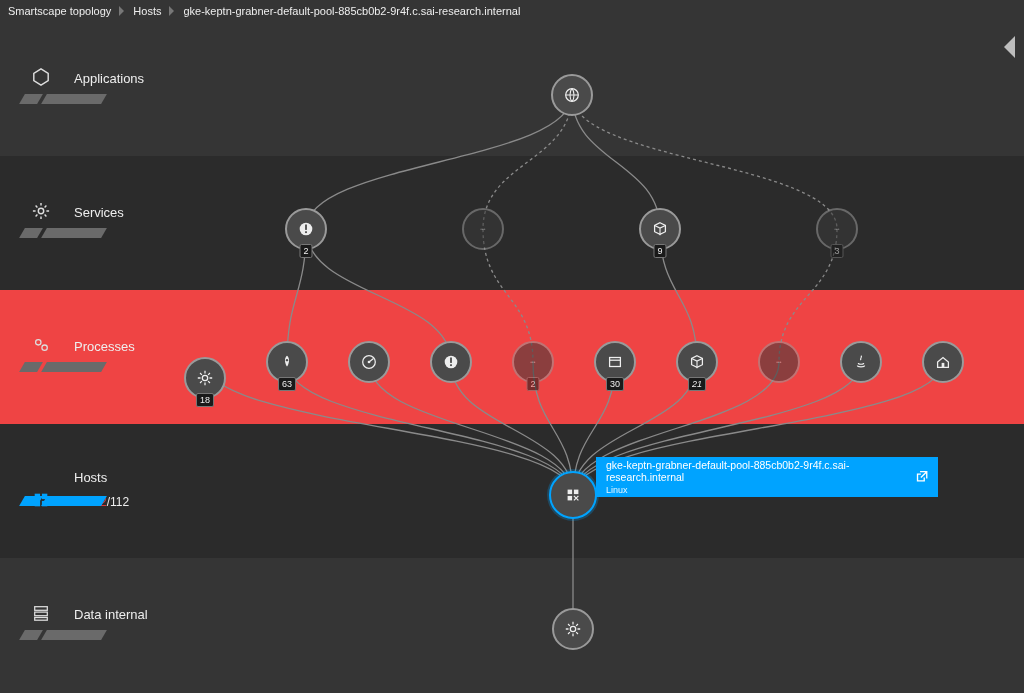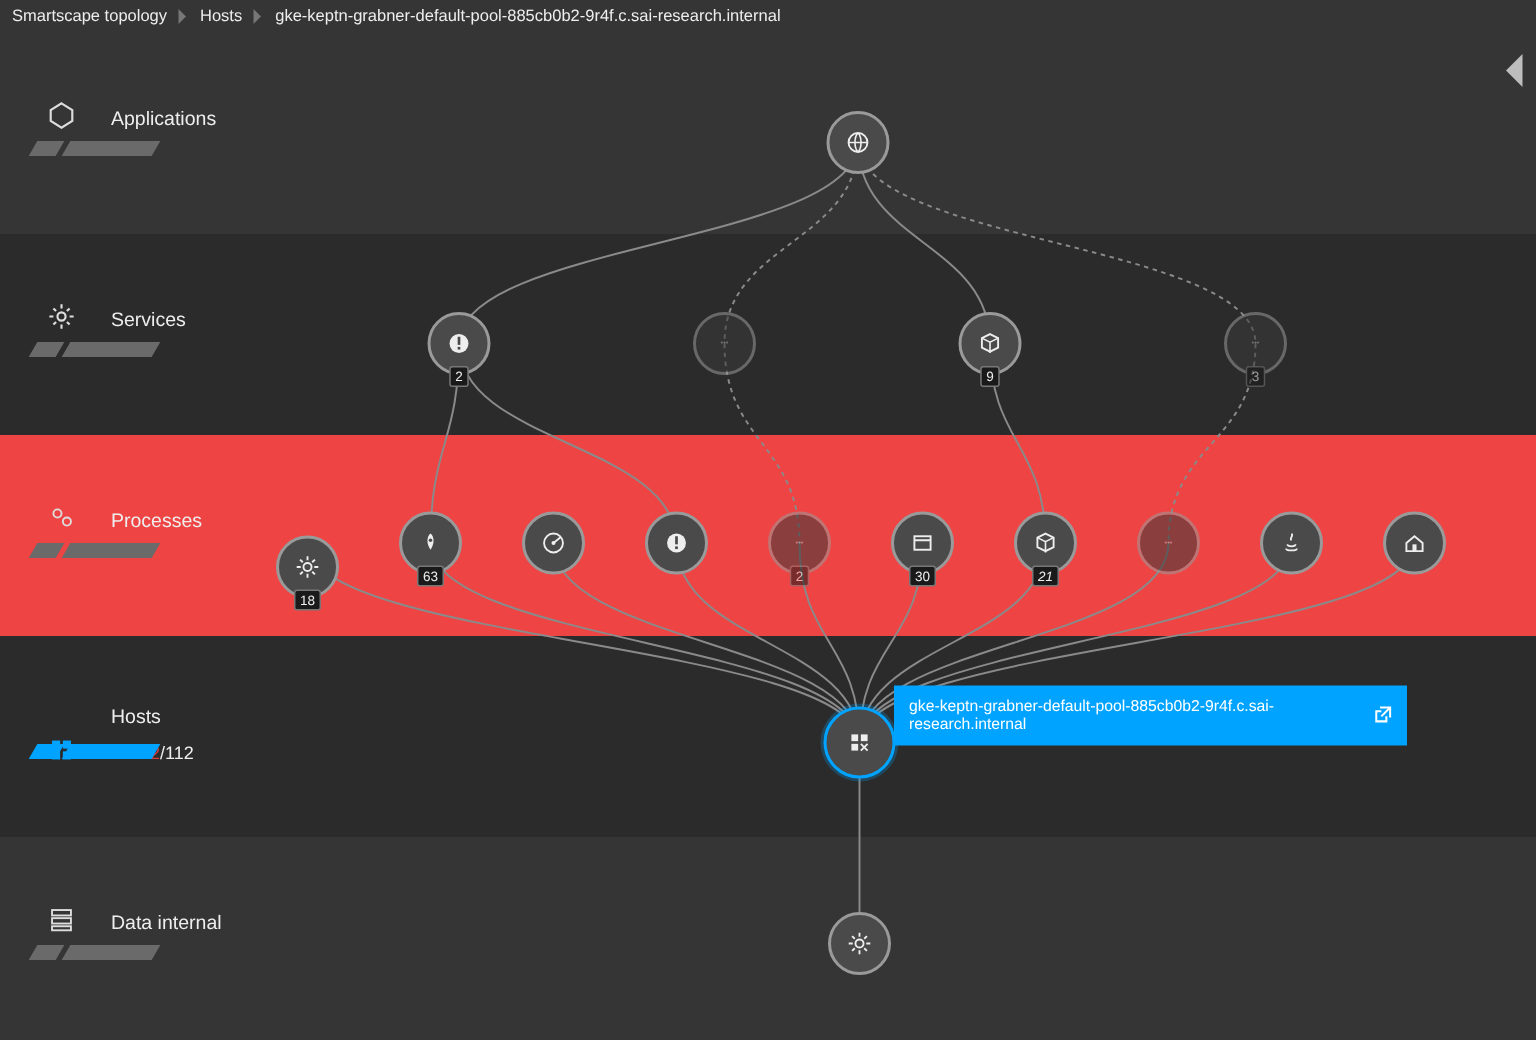--- a/index.html
+++ b/index.html
@@ -411,20 +411,21 @@
       <svg viewBox="0 0 20 20">
         <circle cx="10" cy="10" r="3" fill="none" stroke="#eee" stroke-width="1.4"></circle>
         <path d="M10 2v3M10 15v3M2 10h3M15 10h3M4.5 4.5l2 2M13.5 13.5l2 2M15.5 4.5l-2 2M4.5 15.5l2-2" stroke="#eee" stroke-width="1.4"></path>
       </svg>
     </div>
   </div>
 
 <div class="host-card">
   <div>
     <div class="title">gke-keptn-grabner-default-pool-885cb0b2-9r4f.c.sai-research.internal</div>
+    <div class="sub">Linux</div>
   </div>
   <span class="open-icon">
     <svg viewBox="0 0 16 16">
         <path d="M6 2h8v8M14 2L7 9" stroke="#fff" stroke-width="1.6" fill="none"></path>
         <path d="M11 9v4H3V5h4" stroke="#fff" stroke-width="1.6" fill="none"></path>
       </svg>
   </span>
 </div>
 
 </body></html>

